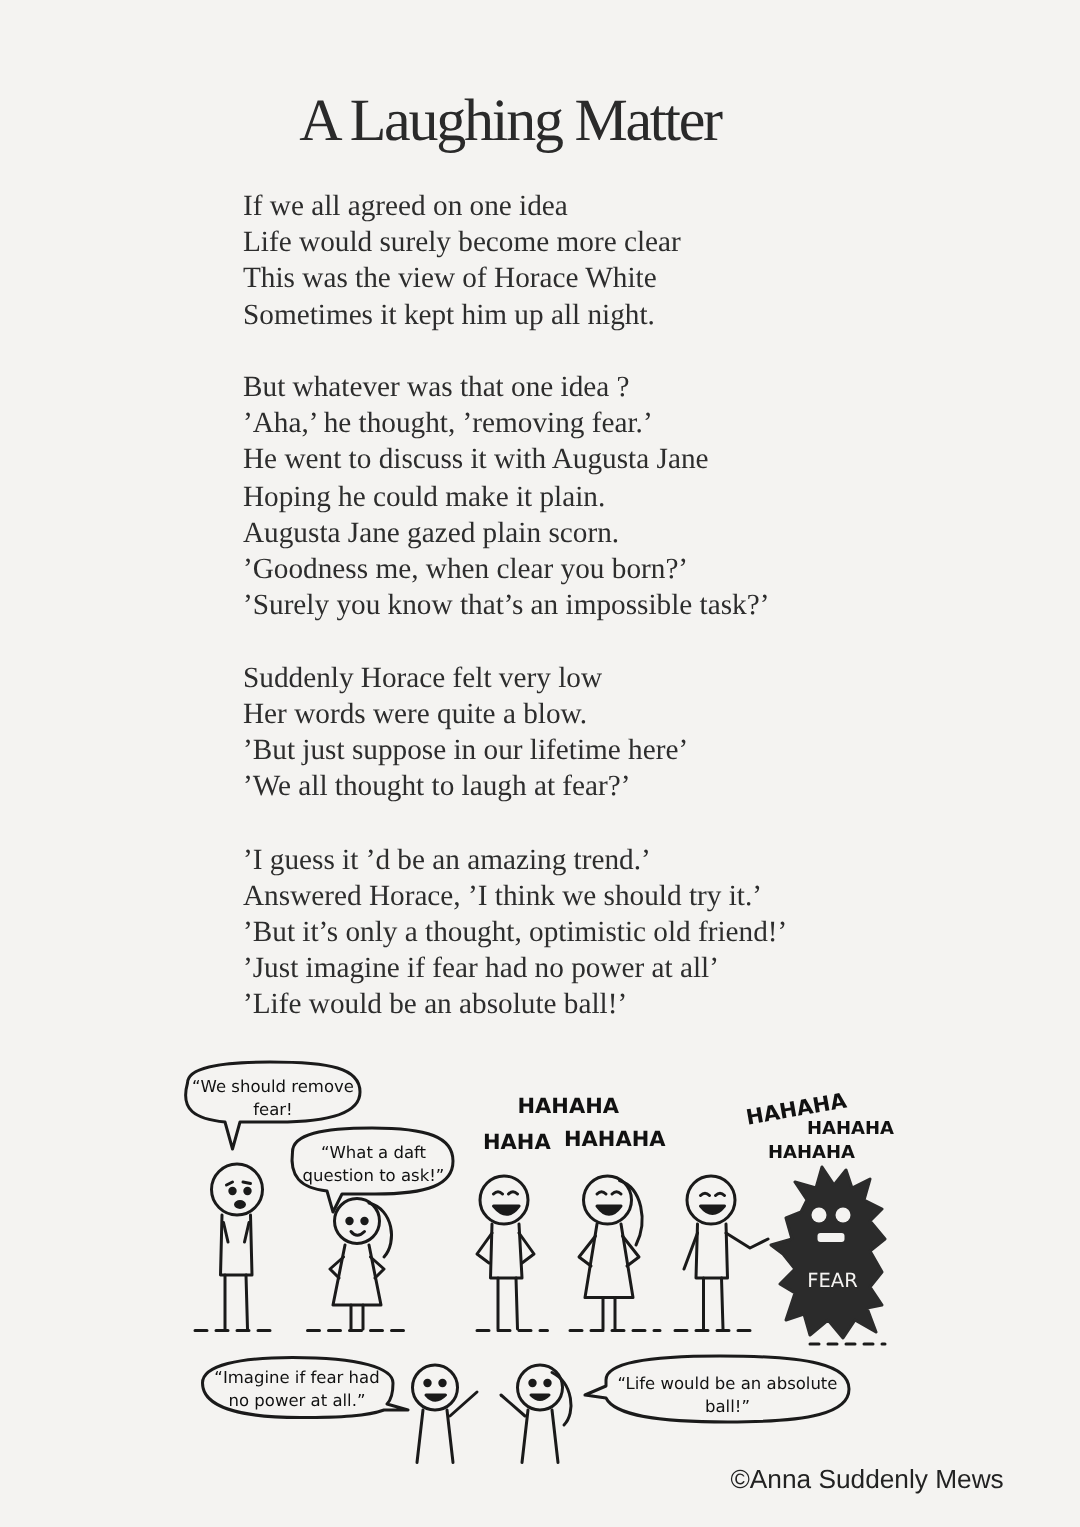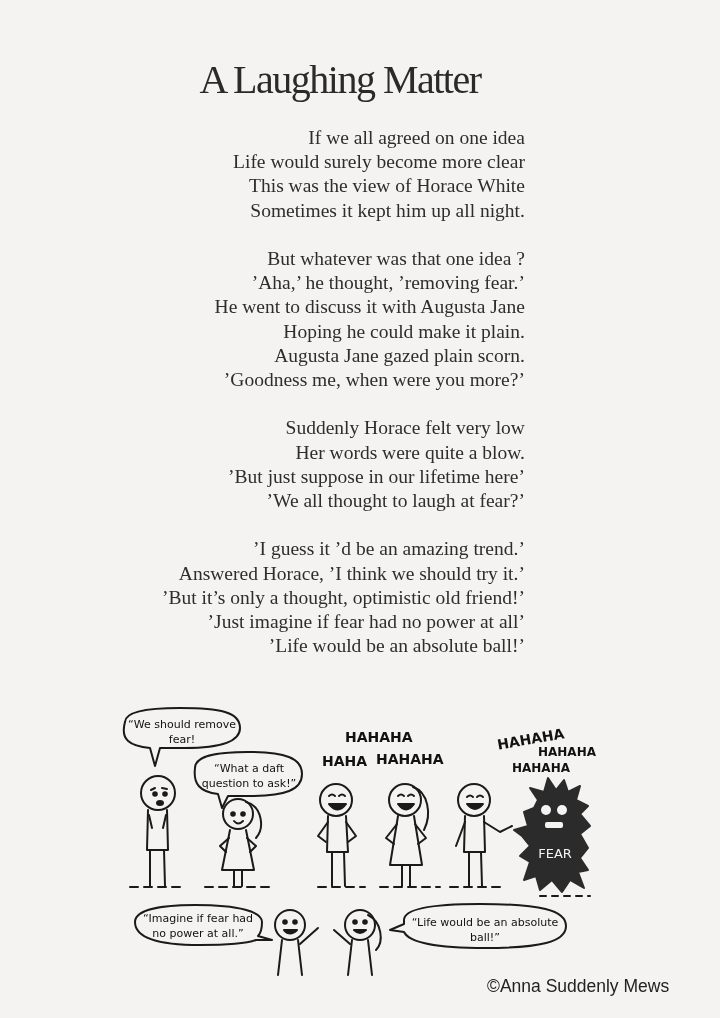--- a/index.html
+++ b/index.html
@@ -1,20 +1,20 @@
 <!DOCTYPE html>
 <html><head>
 <meta charset="utf-8">
 <style>
   html,body{margin:0;padding:0;}
   body{width:720px;height:1018px;background:#f4f3f1;position:relative;overflow:hidden;color:#2b2b2b;}
   .title{position:absolute;top:56px;left:0;width:680px;text-align:center;font-family:"Liberation Serif","DejaVu Serif",serif;font-size:40px;letter-spacing:-1.5px;color:#2a2a2a;margin:0;font-weight:normal;}
   .poem{position:absolute;left:162px;top:126px;font-family:"Liberation Serif","DejaVu Serif",serif;font-size:19.5px;line-height:24.2px;color:#2d2d2d;}
   .stanza{margin-bottom:24.2px;}
-  .line{display:block;white-space:nowrap;text-align:right;}
+  .line{display:block;white-space:nowrap;}
   .illus{position:absolute;left:0;top:700px;width:720px;height:300px;}
   .credit{position:absolute;left:487px;top:976px;font-family:"Liberation Sans","DejaVu Sans",sans-serif;font-size:17.5px;color:#222;}
   .bubble-text{font-family:"DejaVu Sans","Liberation Sans",sans-serif;font-size:11px;fill:#111;}
   .ha{font-family:"DejaVu Sans","Liberation Sans",sans-serif;font-size:14px;fill:#111;font-weight:bold;}
 </style>
 </head>
 <body>
 
 <h1 class="title">A Laughing Matter</h1>
 
@@ -24,21 +24,22 @@
     <span class="line">Life would surely become more clear</span>
     <span class="line">This was the view of Horace White</span>
     <span class="line">Sometimes it kept him up all night.</span>
   </div>
   <div class="stanza">
     <span class="line">But whatever was that one idea ?</span>
     <span class="line">’Aha,’ he thought, ’removing fear.’</span>
     <span class="line">He went to discuss it with Augusta Jane</span>
     <span class="line">Hoping he could make it plain.</span>
     <span class="line">Augusta Jane gazed plain scorn.</span>
-    <span class="line">’Goodness me, when were you more?’</span>
+    <span class="line">’Goodness me, when clear you born?’</span>
+    <span class="line">’Surely you know that’s an impossible task?’</span>
   </div>
   <div class="stanza">
     <span class="line">Suddenly Horace felt very low</span>
     <span class="line">Her words were quite a blow.</span>
     <span class="line">’But just suppose in our lifetime here’</span>
     <span class="line">’We all thought to laugh at fear?’</span>
   </div>
   <div class="stanza">
     <span class="line">’I guess it ’d be an amazing trend.’</span>
     <span class="line">Answered Horace, ’I think we should try it.’</span>

